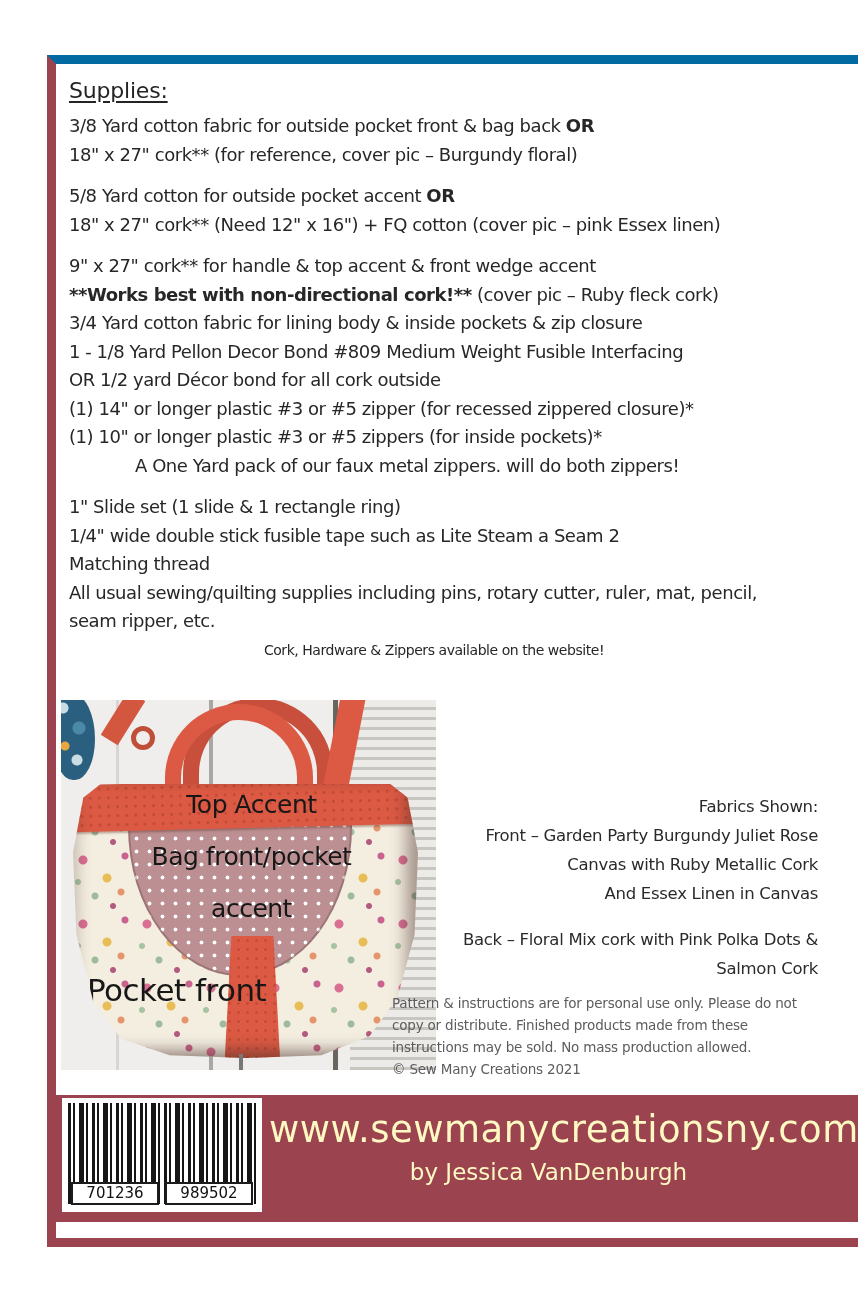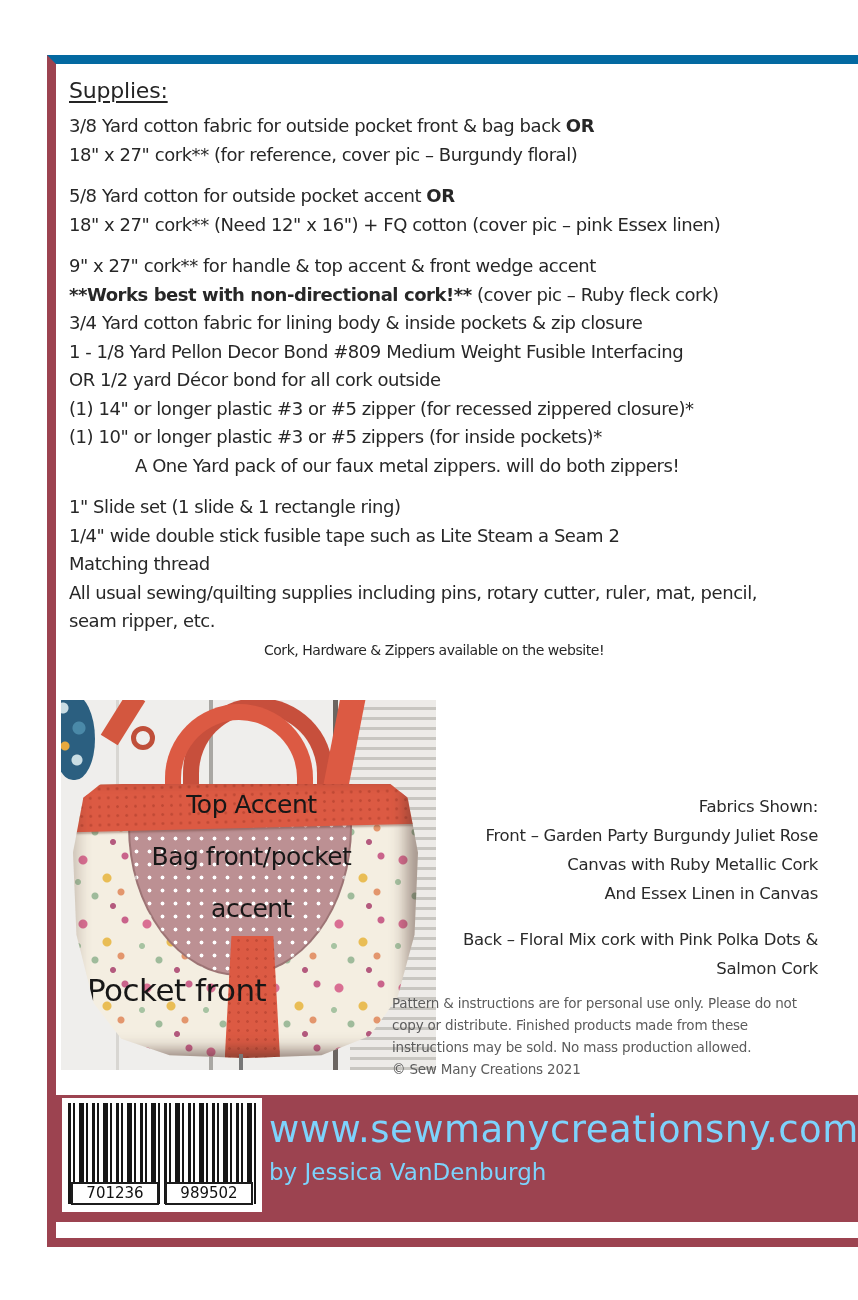--- a/index.html
+++ b/index.html
@@ -128,21 +128,21 @@
     position:absolute; left:6px; right:6px; top:5px; bottom:8px;
     background:repeating-linear-gradient(90deg,#161616 0 3px,#ffffff 3px 5px,#161616 5px 7px,#ffffff 7px 11px,#161616 11px 16px,#ffffff 16px 18px,#161616 18px 20px,#ffffff 20px 24px);
   }
   .bc-num {
     position:absolute; bottom:7px; height:23px; width:88px; background:#ffffff;
     border:2px solid #1c1c1c; font-size:15px; line-height:19px; text-align:center; color:#111;
     font-family:"DejaVu Sans", sans-serif;
   }
   .bc-num.left { left:9px; }
   .bc-num.right { left:103px; }
-  .banner-text { position:absolute; left:222px; right:30px; top:12px; color:#7dd3fc; }
+  .banner-text { position:absolute; left:222px; right:30px; top:12px; text-align:center; color:#fef9c3; }
   .website { font-size:37px; letter-spacing:0.5px; line-height:46px; }
   .byline { font-size:23px; line-height:30px; margin-top:4px; }
 </style>
 </head>
 <body>
 
 <div class="frame">
   <div class="content">
 
     <div class="supplies-block">

